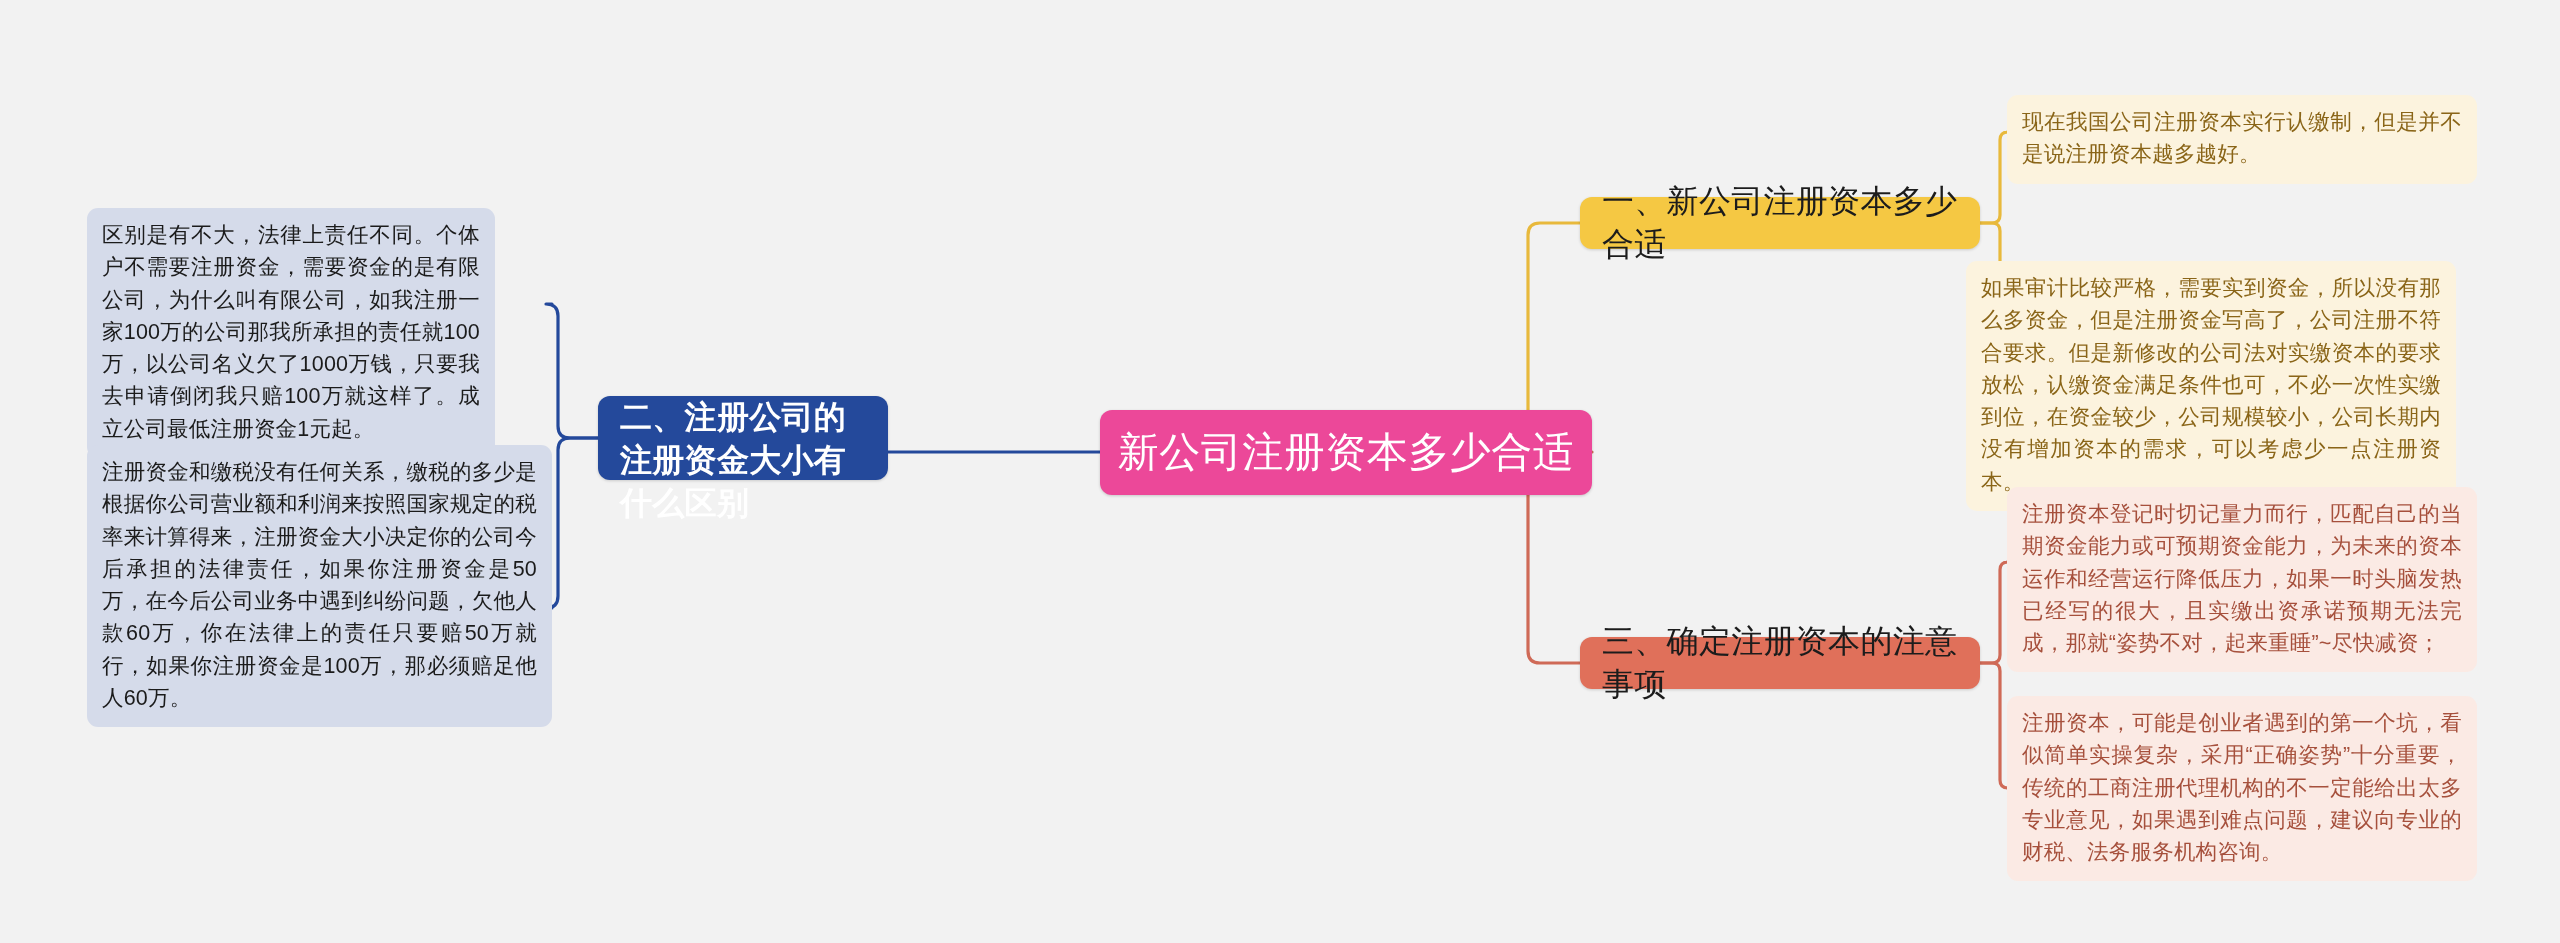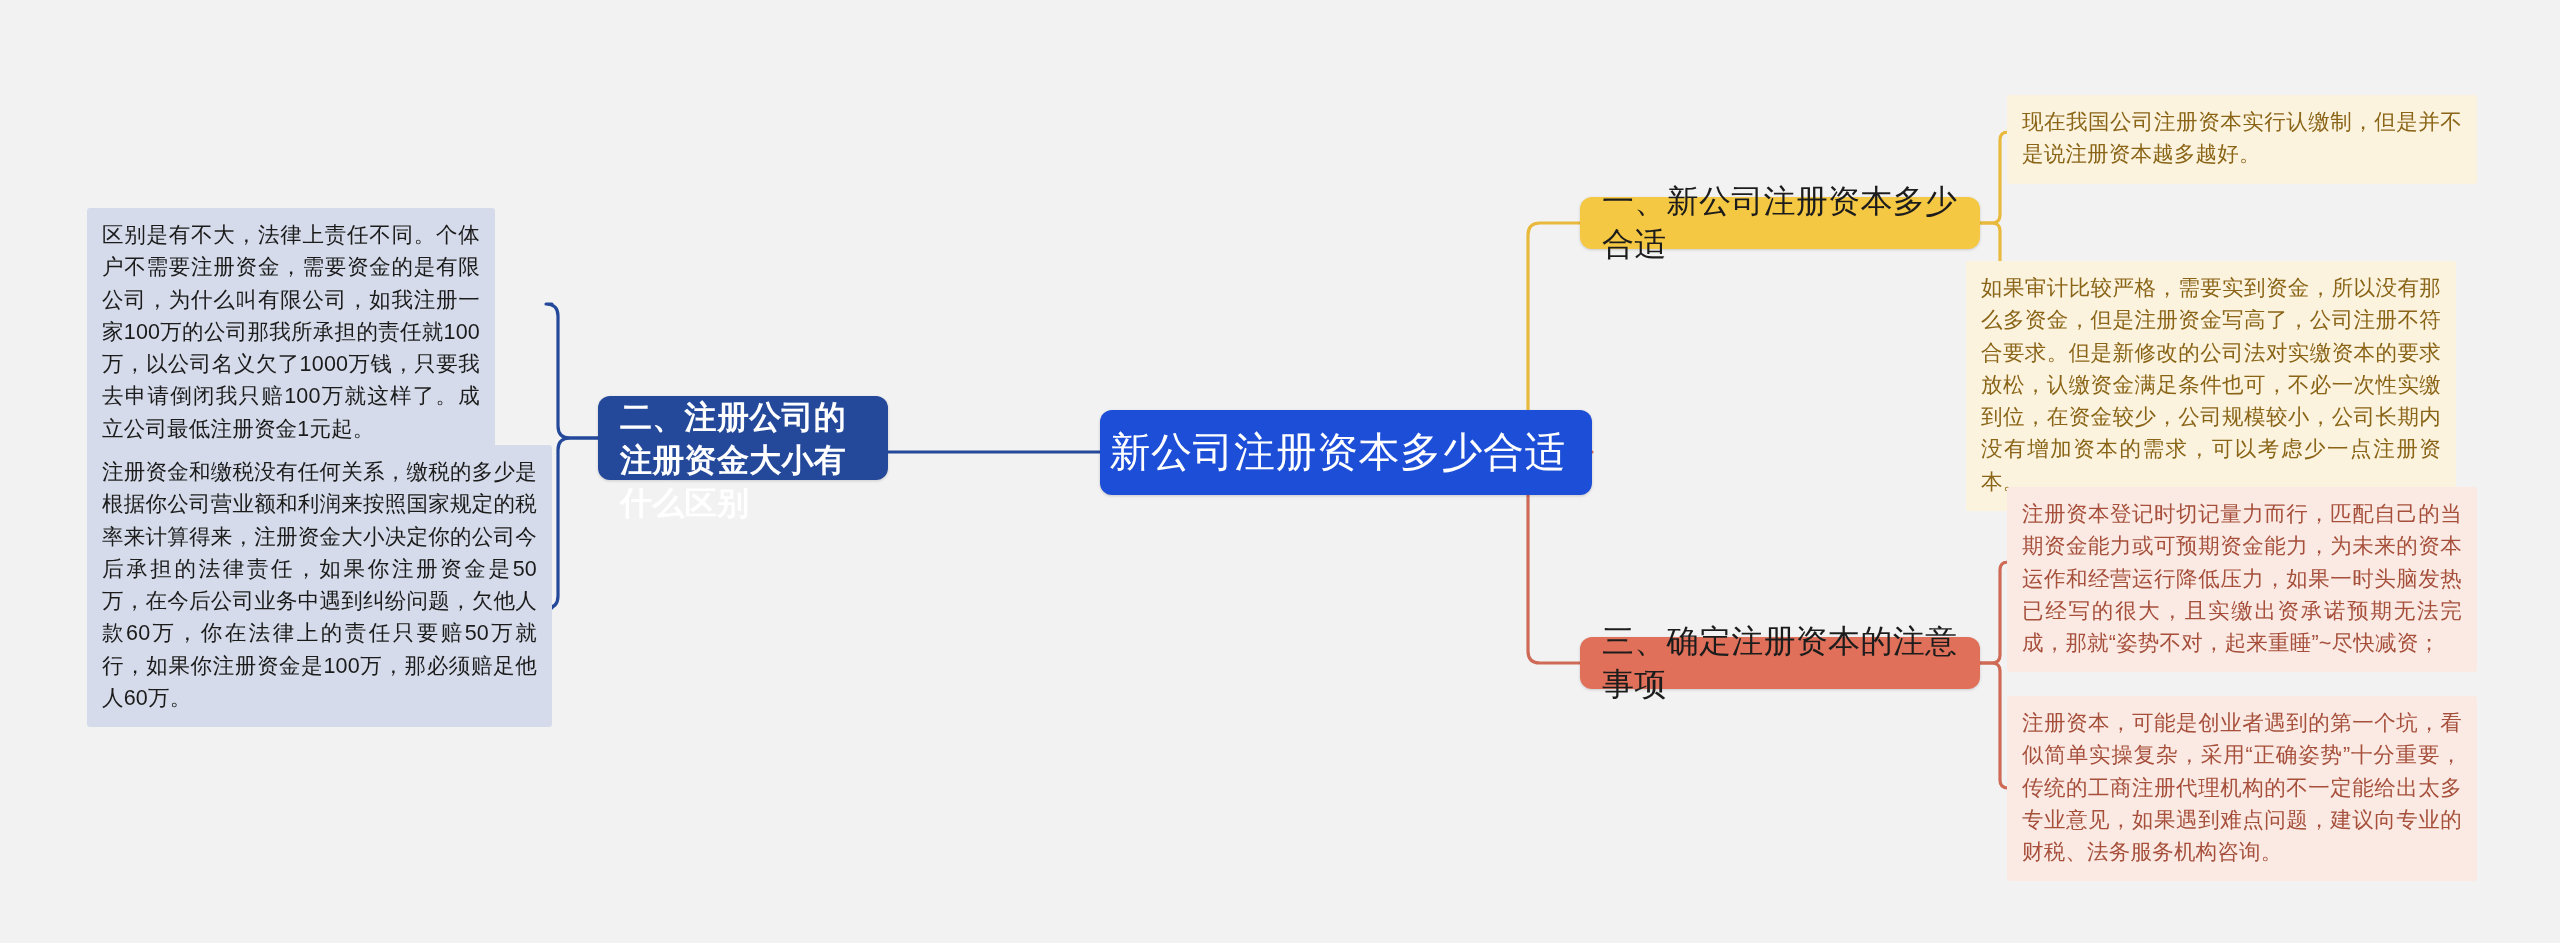--- a/index.html
+++ b/index.html
@@ -16,22 +16,22 @@
   .node {
     position:absolute;
     border-radius:12px;
     display:flex;
     align-items:center;
   }
 
   
   .root {
     left:1100px; top:410px; width:492px; height:85px;
-    background:#1d4ed8;
-    justify-content:flex-end;
+    background:#ec4899;
+    justify-content:center;
     padding:0 26px;
     box-shadow:0 1px 3px rgba(0,0,0,.18);
   }
   .root span {
     color:#ffffff;
     font-size:41px;
     letter-spacing:.5px;
     line-height:1.1;
     white-space:nowrap;
   }
@@ -64,21 +64,21 @@
   .branch-r {
     left:1580px; top:637px; width:400px; height:52px;
     background:#e0705a;
     border-radius:12px;
   }
   .branch-r span { color:#1c1c1c; }
 
   
   .leaf {
     position:absolute;
-    border-radius:3px;
+    border-radius:11px;
     padding:11px 15px 13px 15px;
   }
   .leaf p {
     font-size:21.5px;
     line-height:1.5;
     letter-spacing:.2px;
     text-align:justify;
     text-justify:inter-character;
     word-break:break-all;
   }

